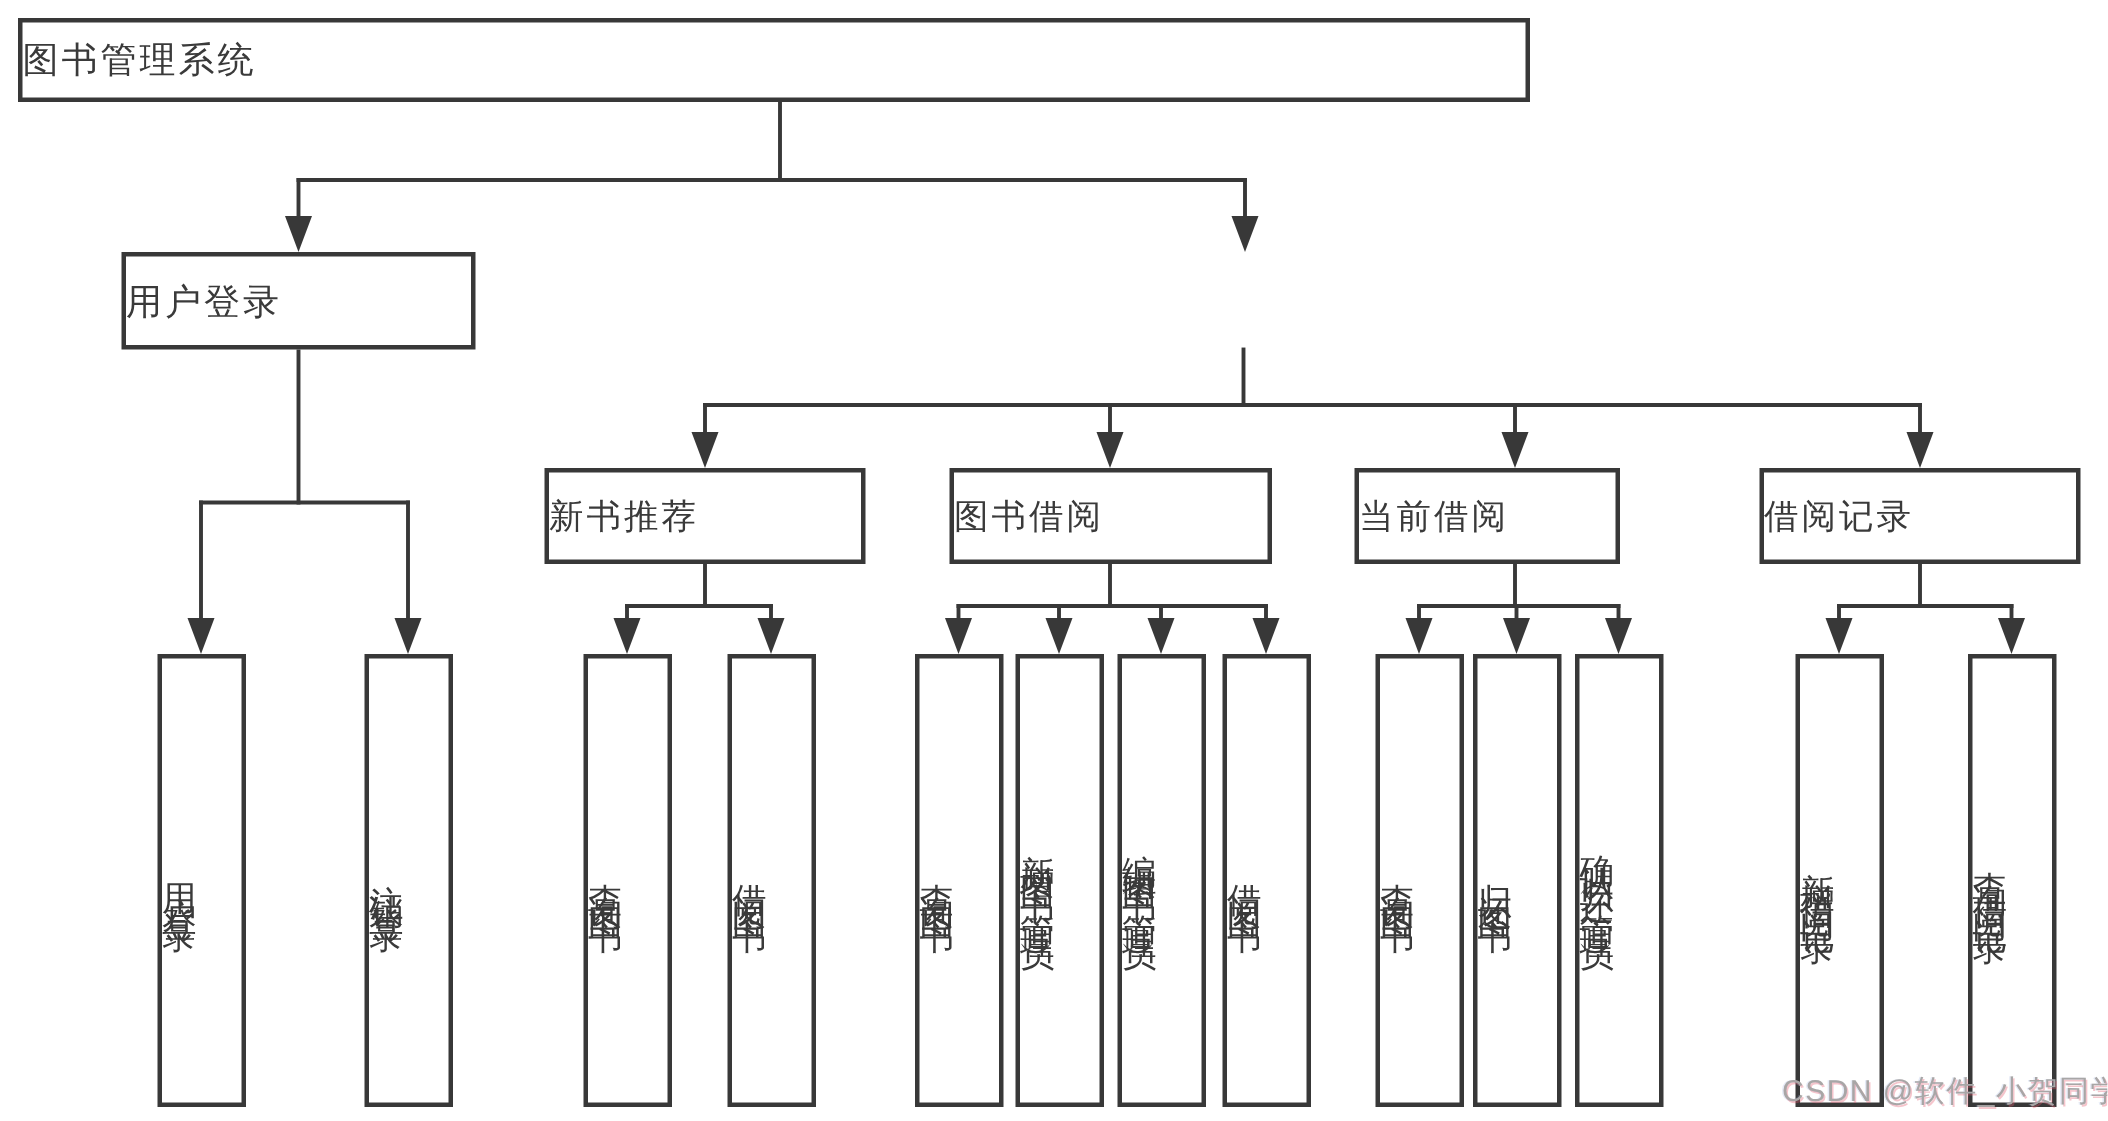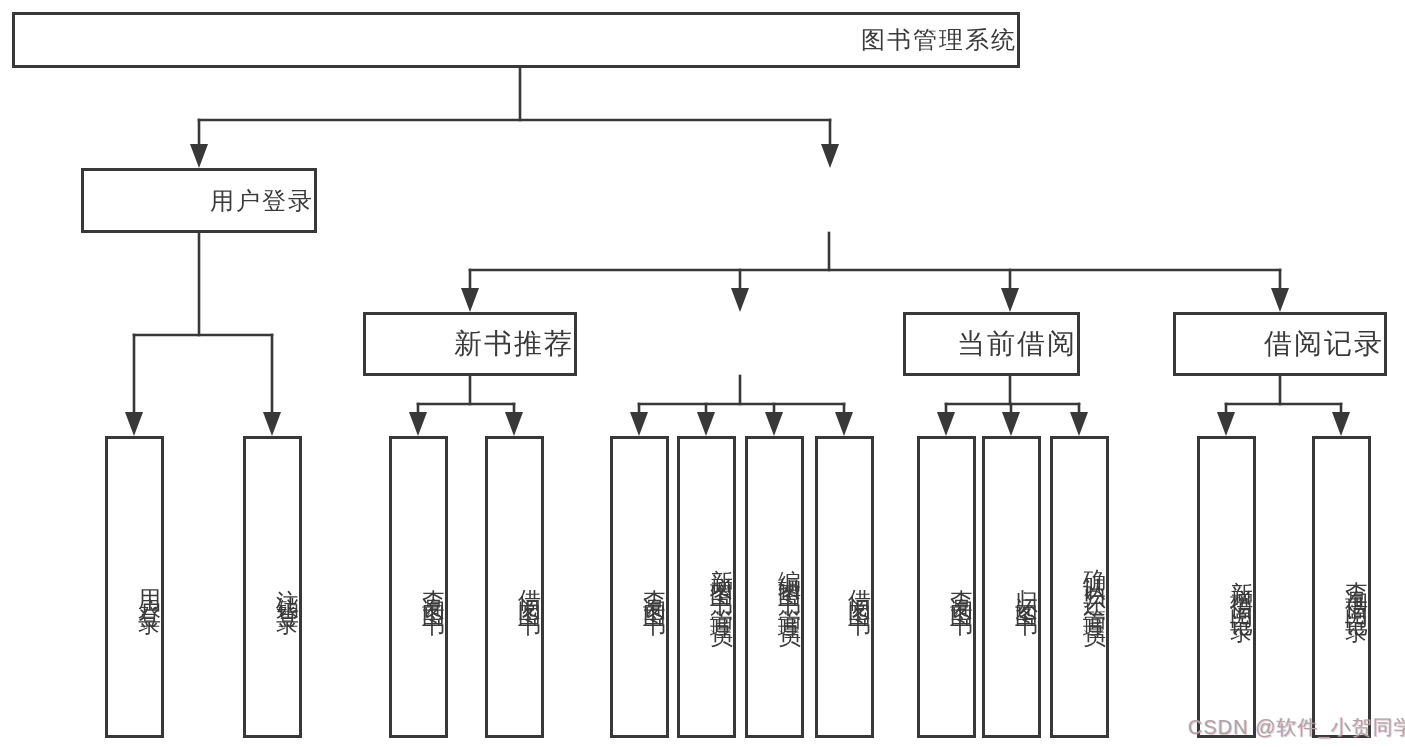--- a/index.html
+++ b/index.html
@@ -21,30 +21,30 @@
     width: 1405px;
     height: 747px;
   }
   .box {
     position: absolute;
     box-sizing: border-box;
     border: 3px solid #383838;
     background: #ffffff;
     display: flex;
     align-items: center;
-    justify-content: flex-end;
+    justify-content: flex-start;
     color: #3a3a3a;
   }
   .hlabel {
     font-size: 24px;
     letter-spacing: 2px;
     white-space: nowrap;
     color: #3a3a3a;
   }
-  .hlabel.small { font-size: 28px; }
+  .hlabel.small { font-size: 23px; }
   .leaf {
     top: 436px;
     width: 59px;
     height: 302px;
   }
   .vlabel {
     writing-mode: vertical-rl;
     text-orientation: mixed;
     font-size: 23px;
     letter-spacing: 8px;
@@ -136,20 +136,23 @@
     <span class="hlabel">图书管理系统</span>
   </div>
 
   <div class="box" style="left:81px; top:168px; width:236px; height:65px">
     <span class="hlabel">用户登录</span>
   </div>
 
   <div class="box" style="left:363px; top:312px; width:214px; height:64px">
     <span class="hlabel small">新书推荐</span>
   </div>
+  <div class="box" style="left:633px; top:312px; width:215px; height:64px">
+    <span class="hlabel small">图书借阅</span>
+  </div>
   <div class="box" style="left:903px; top:312px; width:177px; height:64px">
     <span class="hlabel small">当前借阅</span>
   </div>
   <div class="box" style="left:1173px; top:312px; width:214px; height:64px">
     <span class="hlabel small">借阅记录</span>
   </div>
 
   <div class="box leaf" style="left:105px">
     <span class="vlabel">用户登录</span>
   </div>

